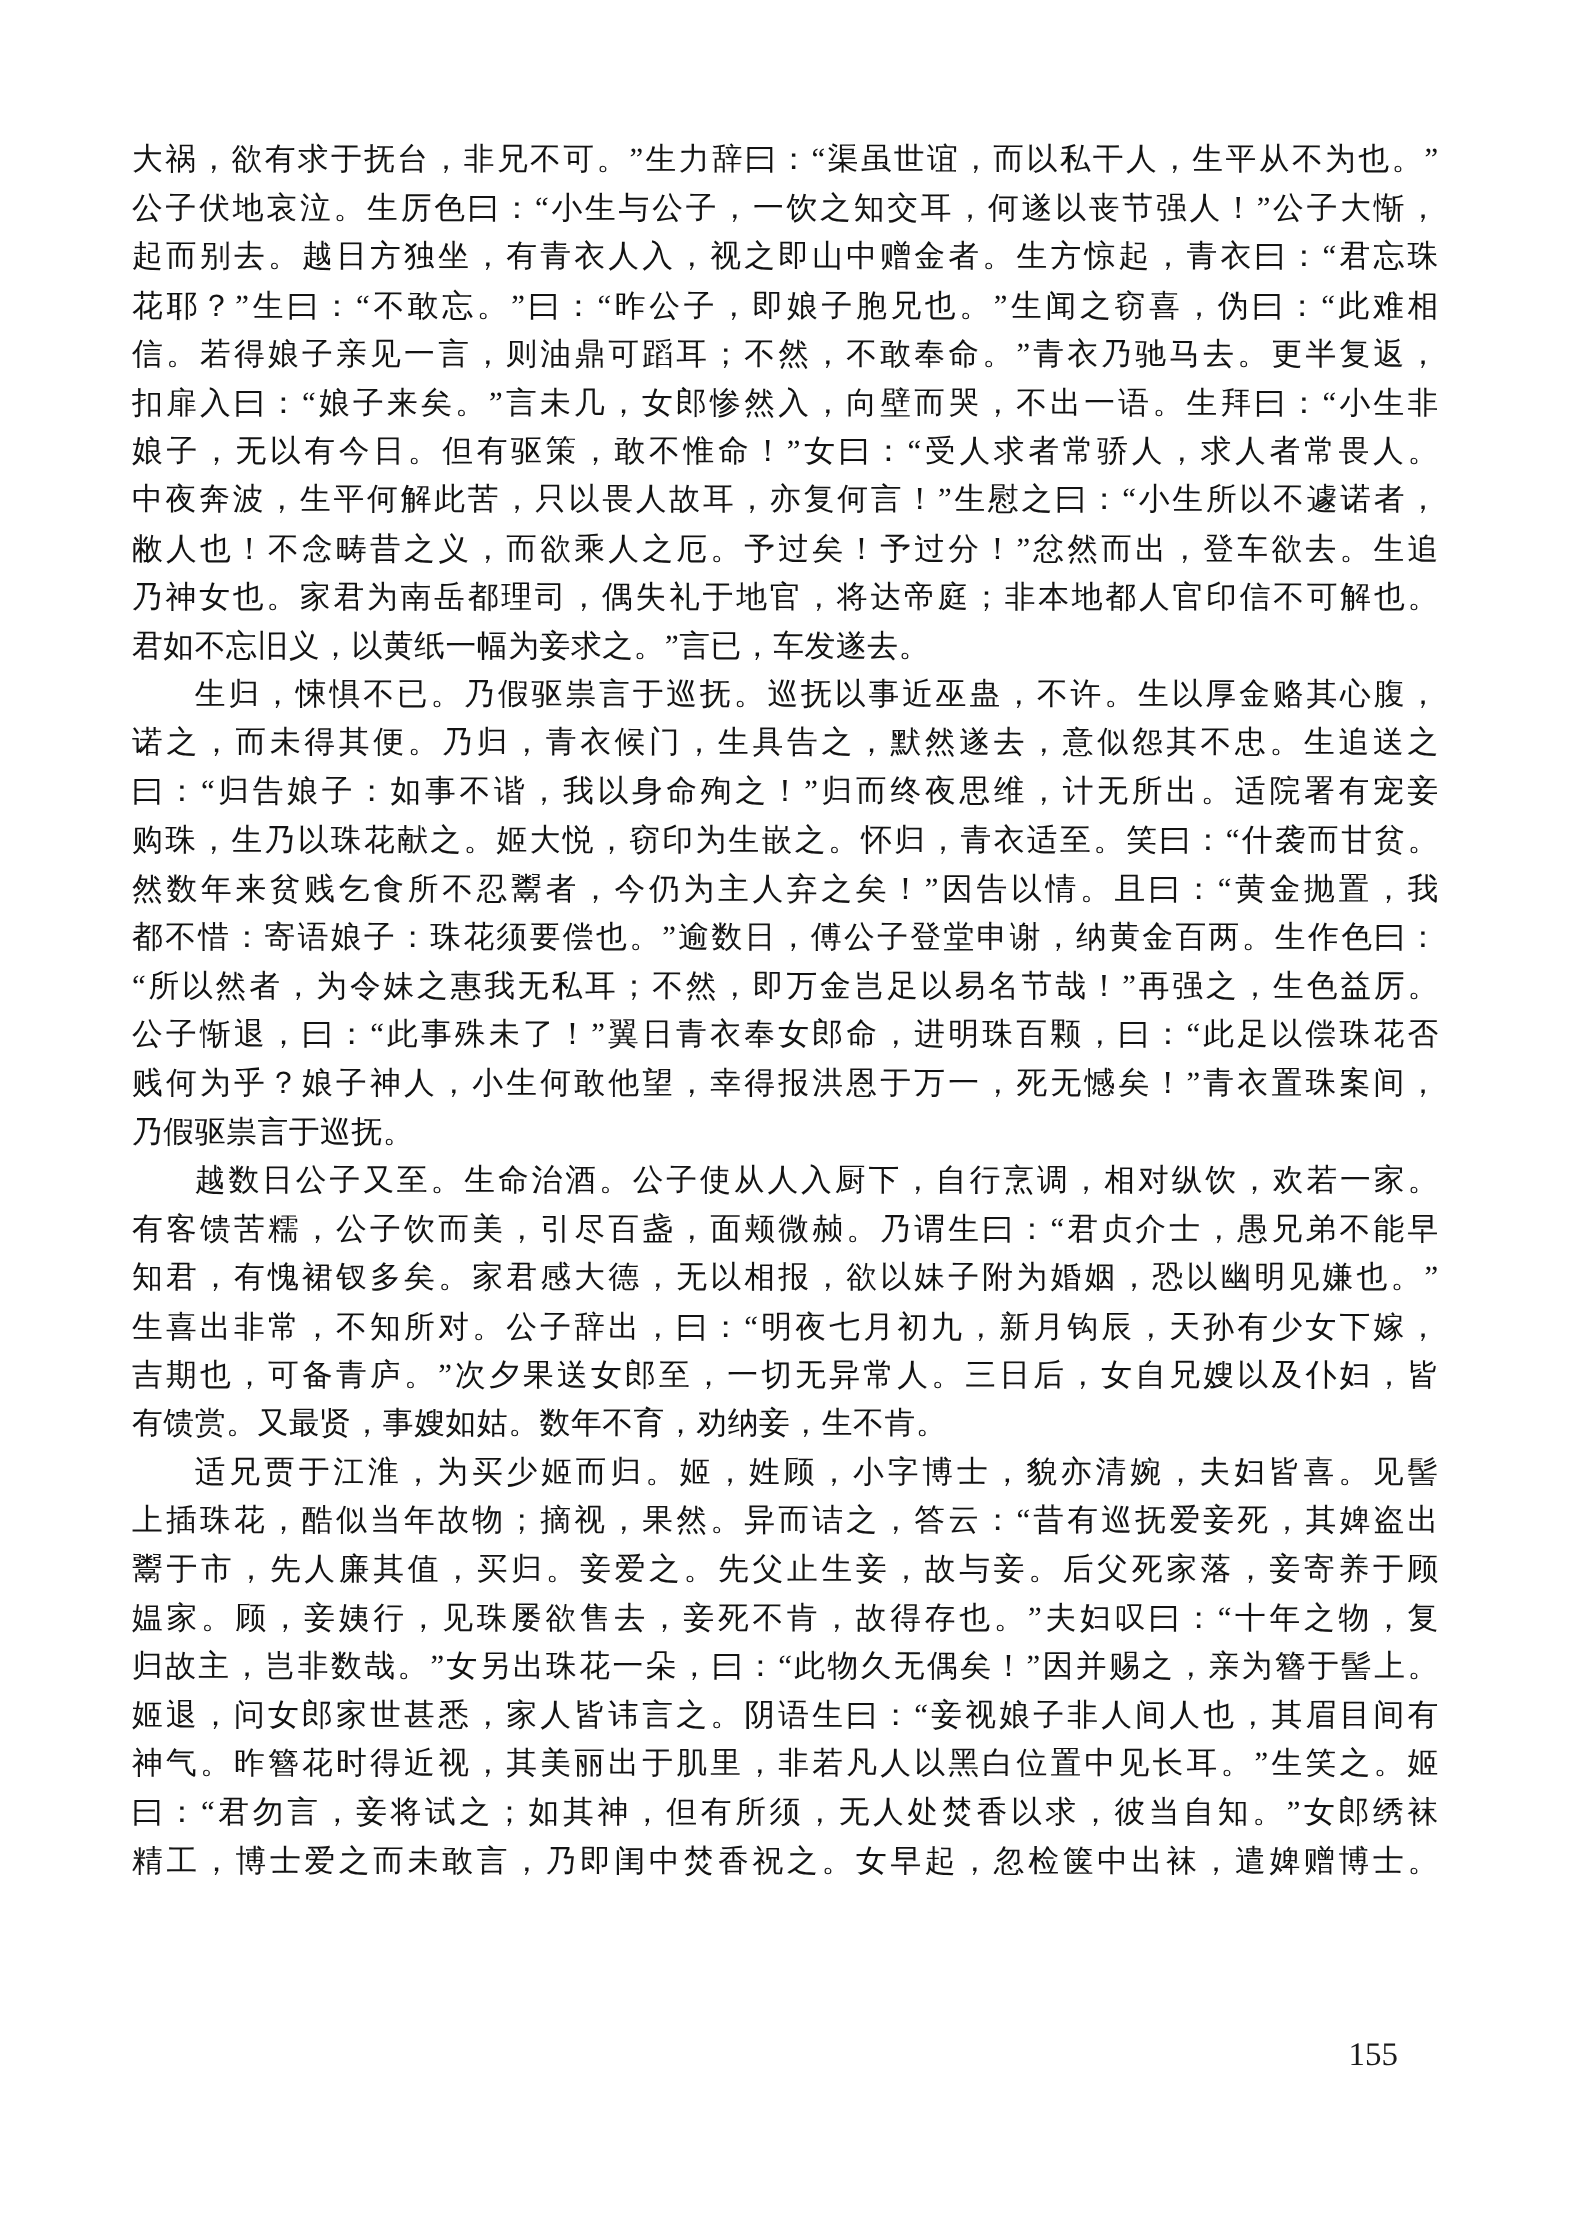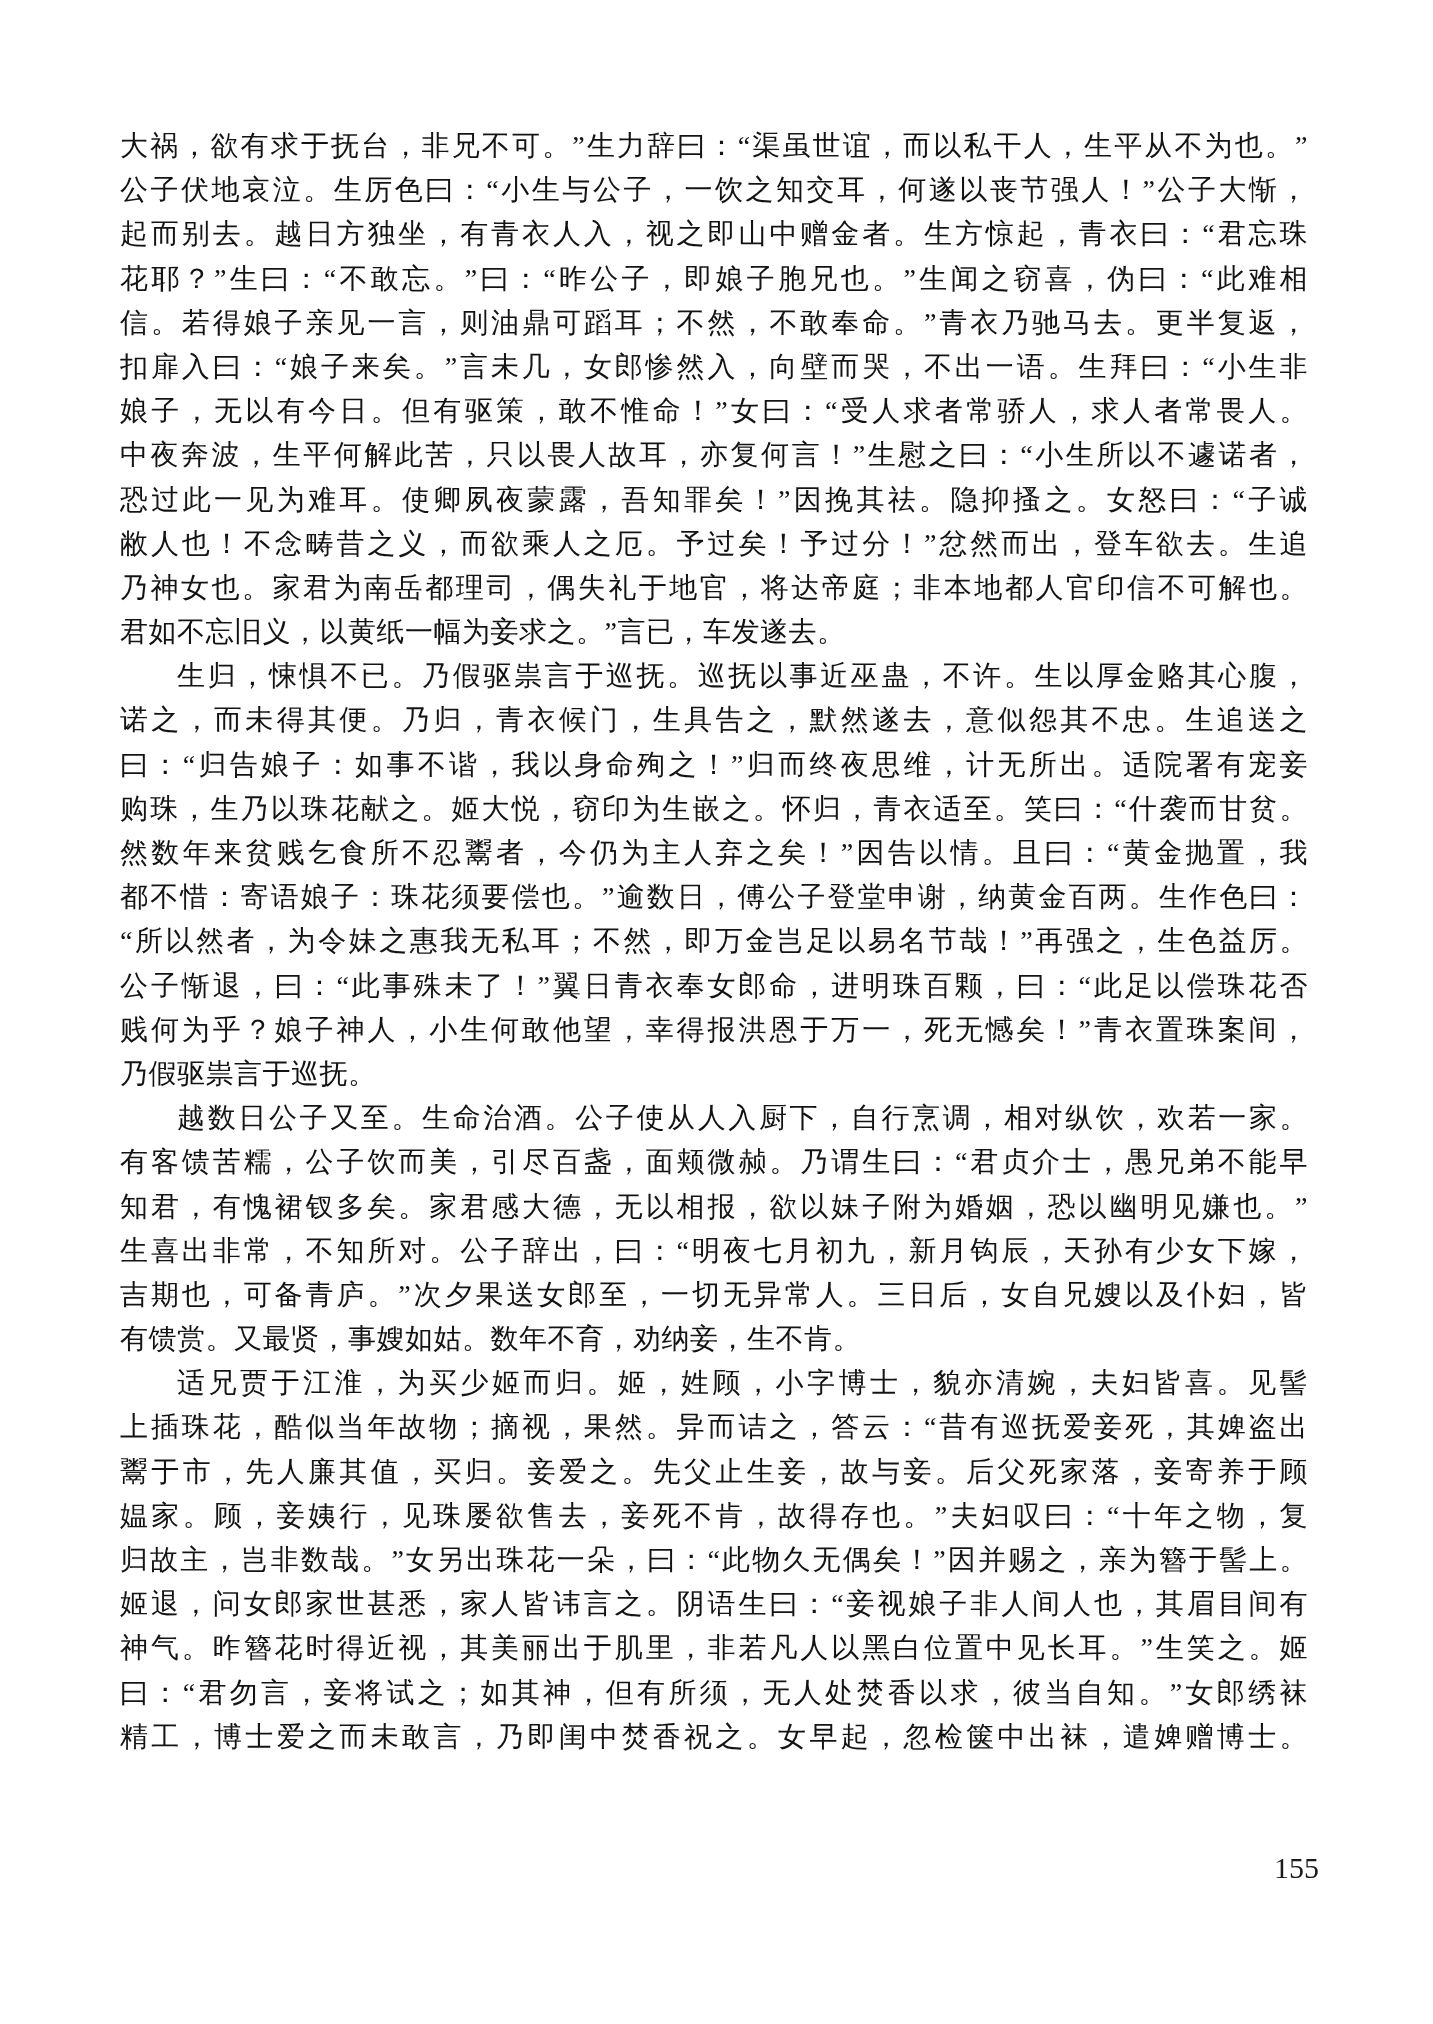--- a/index.html
+++ b/index.html
@@ -36,41 +36,40 @@
     overflow: hidden;
   }
   .text-line.para-last {
     text-align-last: left;
   }
   .text-line.para-first {
     text-indent: 57px;
   }
   .page-number {
     position: absolute;
-    left: 1274px;
+    left: 1226px;
     top: 1848px;
     font-size: 30px;
     line-height: 40px;
     color: #1a1a1a;
   }
 </style>
 </head>
 <body>
 
 <div class="page">
   <div class="text-column" id="text-column">
       <div class="text-line">大祸，欲有求于抚台，非兄不可。”生力辞曰：“渠虽世谊，而以私干人，生平从不为也。”</div>
       <div class="text-line">公子伏地哀泣。生厉色曰：“小生与公子，一饮之知交耳，何遂以丧节强人！”公子大惭，</div>
       <div class="text-line">起而别去。越日方独坐，有青衣人入，视之即山中赠金者。生方惊起，青衣曰：“君忘珠</div>
       <div class="text-line">花耶？”生曰：“不敢忘。”曰：“昨公子，即娘子胞兄也。”生闻之窃喜，伪曰：“此难相</div>
       <div class="text-line">信。若得娘子亲见一言，则油鼎可蹈耳；不然，不敢奉命。”青衣乃驰马去。更半复返，</div>
       <div class="text-line">扣扉入曰：“娘子来矣。”言未几，女郎惨然入，向壁而哭，不出一语。生拜曰：“小生非</div>
       <div class="text-line">娘子，无以有今日。但有驱策，敢不惟命！”女曰：“受人求者常骄人，求人者常畏人。</div>
       <div class="text-line">中夜奔波，生平何解此苦，只以畏人故耳，亦复何言！”生慰之曰：“小生所以不遽诺者，</div>
-      <div class="text-line">恐过此一见为难耳。使卿夙夜蒙露，吾知罪矣！”因挽其祛。隐抑搔之。女怒曰：“子诚</div>
       <div class="text-line">敝人也！不念畴昔之义，而欲乘人之厄。予过矣！予过分！”忿然而出，登车欲去。生追</div>
       <div class="text-line">乃神女也。家君为南岳都理司，偶失礼于地官，将达帝庭；非本地都人官印信不可解也。</div>
       <div class="text-line para-last">君如不忘旧义，以黄纸一幅为妾求之。”言已，车发遂去。</div>
       <div class="text-line para-first">生归，悚惧不已。乃假驱祟言于巡抚。巡抚以事近巫蛊，不许。生以厚金赂其心腹，</div>
       <div class="text-line">诺之，而未得其便。乃归，青衣候门，生具告之，默然遂去，意似怨其不忠。生追送之</div>
       <div class="text-line">曰：“归告娘子：如事不谐，我以身命殉之！”归而终夜思维，计无所出。适院署有宠妾</div>
       <div class="text-line">购珠，生乃以珠花献之。姬大悦，窃印为生嵌之。怀归，青衣适至。笑曰：“什袭而甘贫。</div>
       <div class="text-line">然数年来贫贱乞食所不忍鬻者，今仍为主人弃之矣！”因告以情。且曰：“黄金抛置，我</div>
       <div class="text-line">都不惜：寄语娘子：珠花须要偿也。”逾数日，傅公子登堂申谢，纳黄金百两。生作色曰：</div>
       <div class="text-line">“所以然者，为令妹之惠我无私耳；不然，即万金岂足以易名节哉！”再强之，生色益厉。</div>

